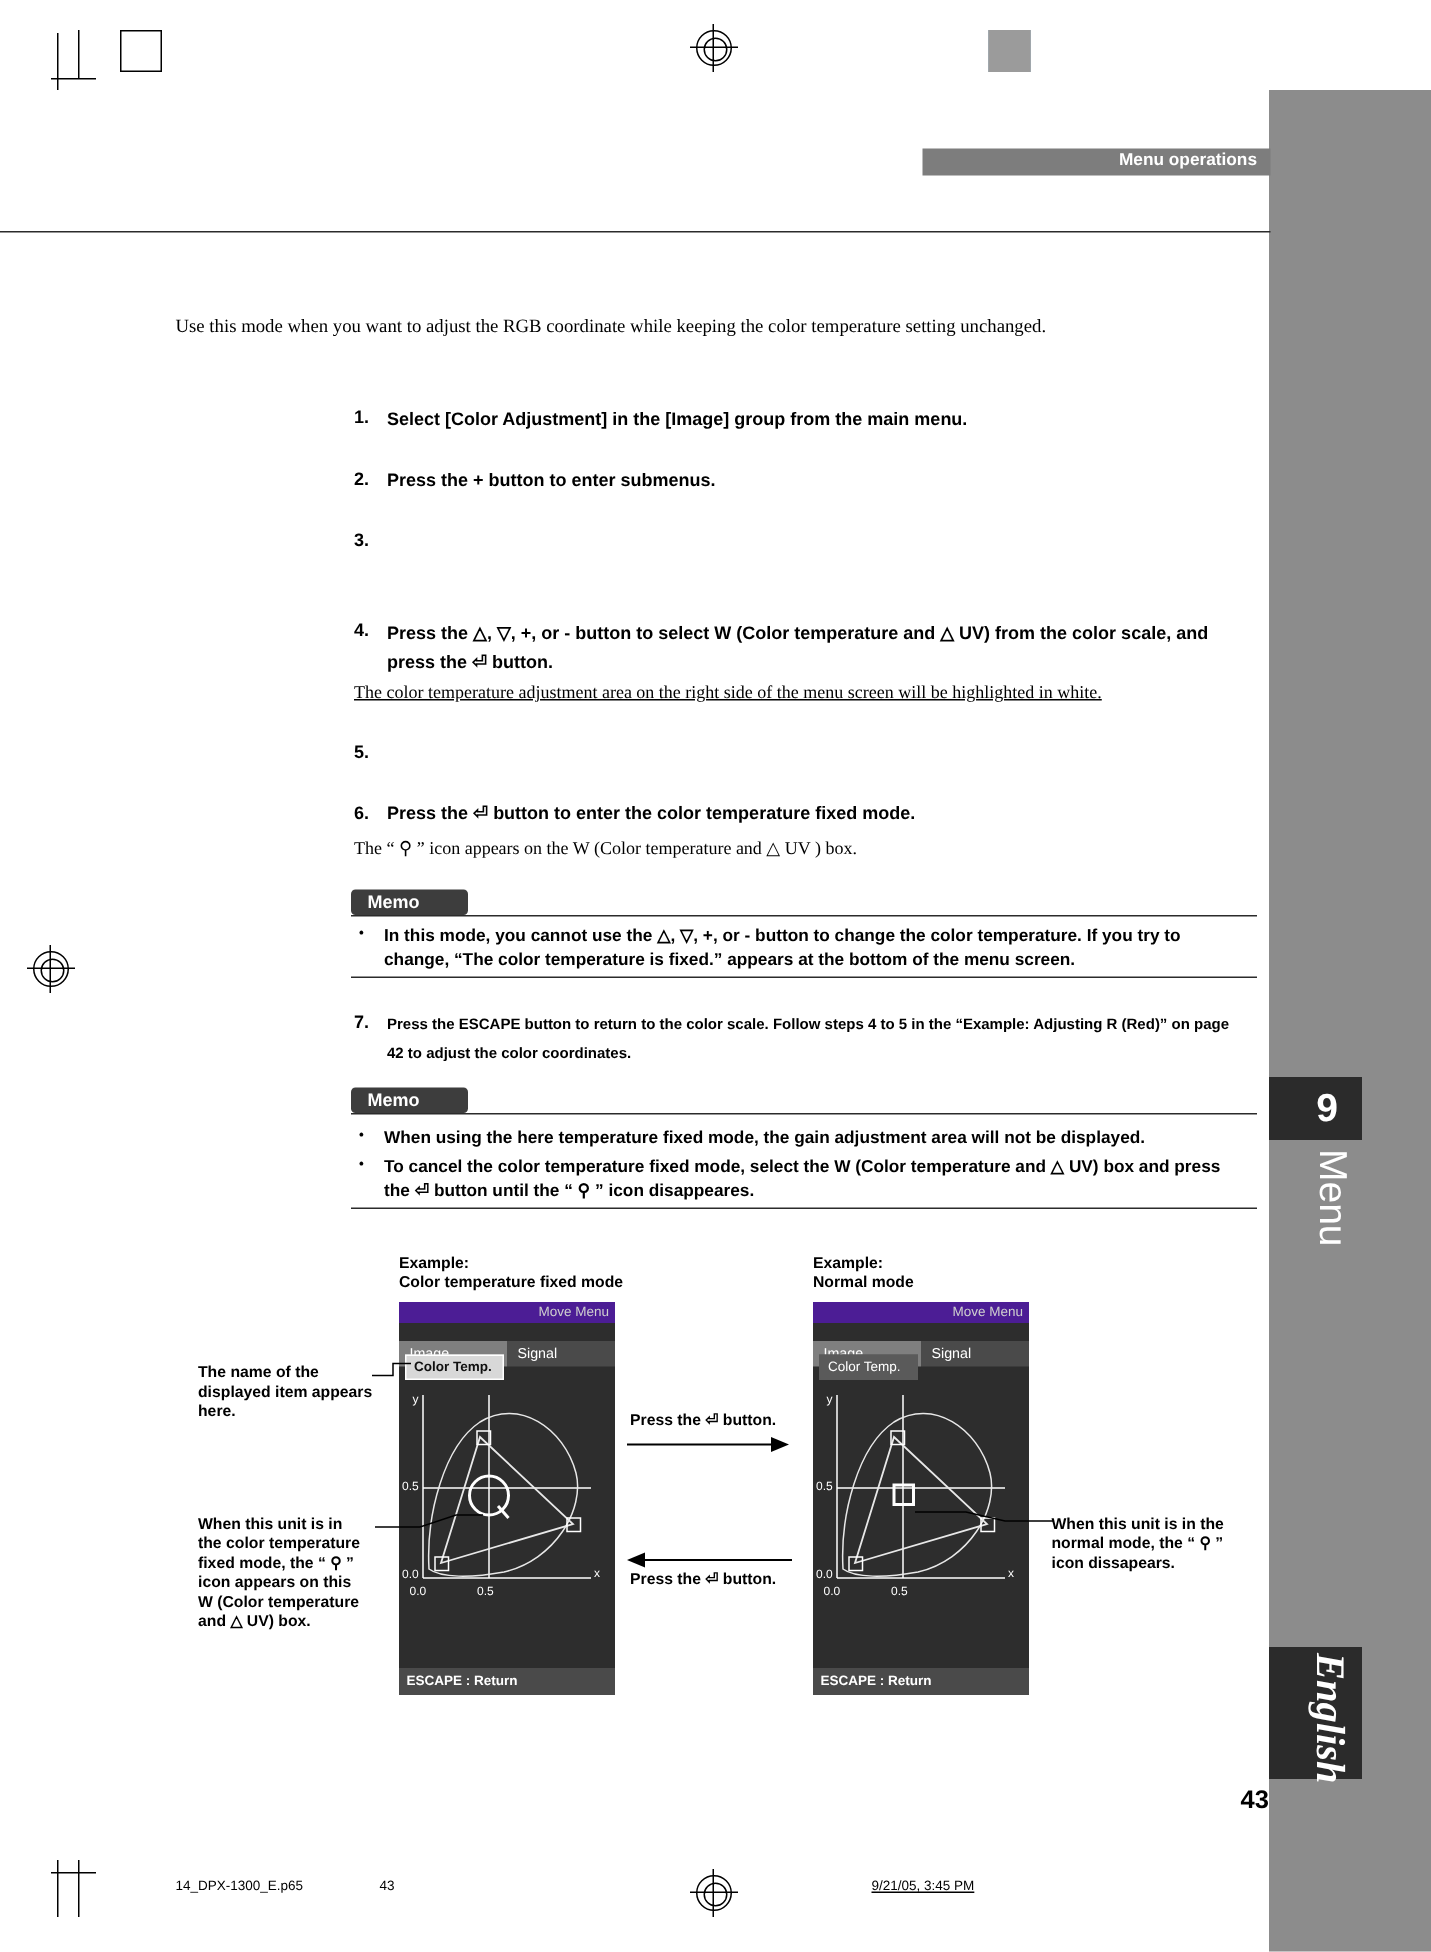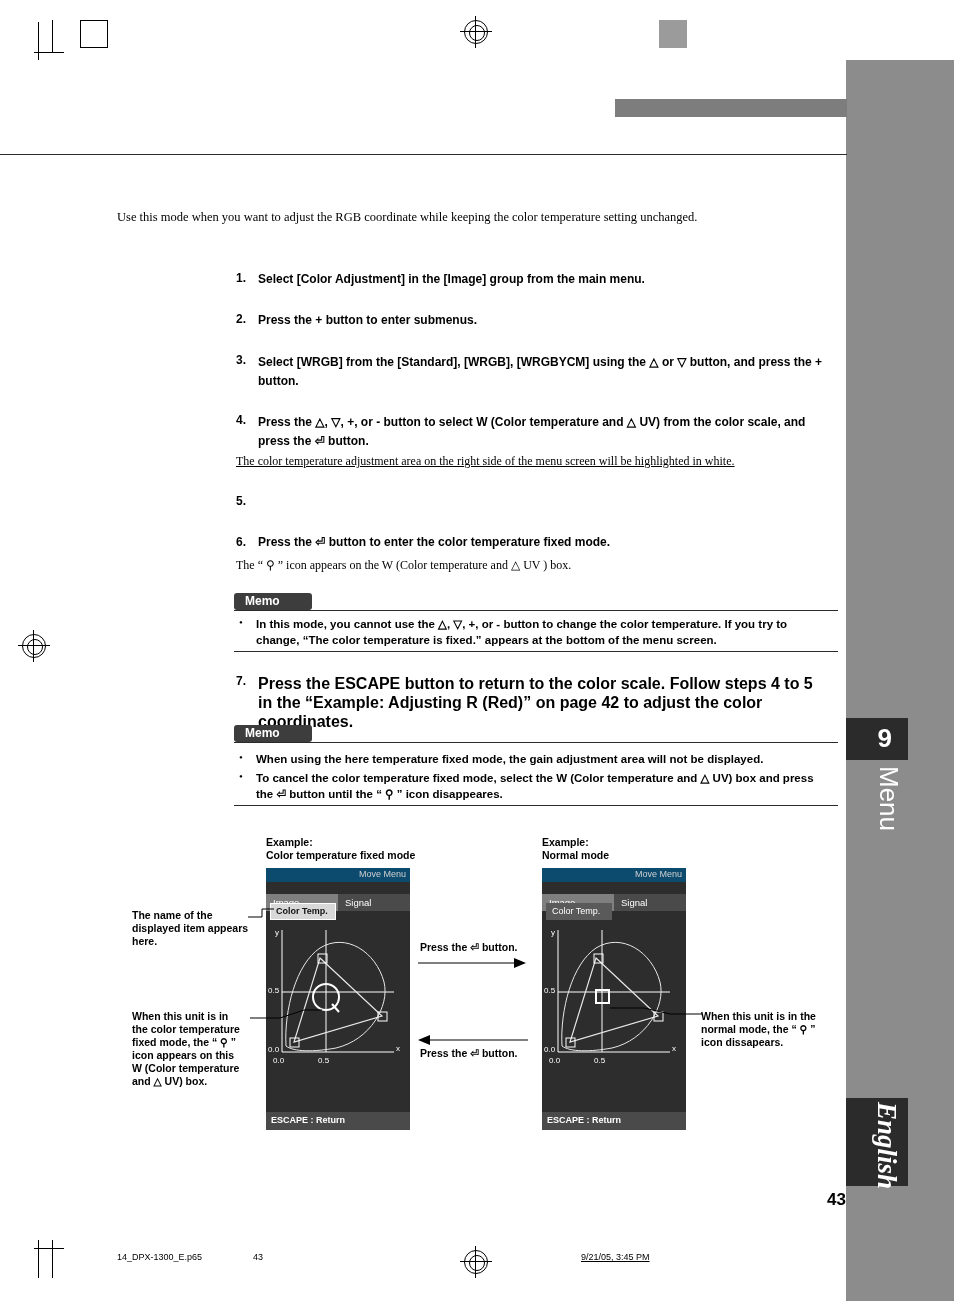--- a/index.html
+++ b/index.html
@@ -30,37 +30,37 @@
             font-size:26px;font-family:"Liberation Sans", sans-serif;
             writing-mode:vertical-rl;letter-spacing:0px;}
   .engbox{position:absolute;right:46px;top:1098px;width:62px;height:88px;background:#2b2b2b;}
   .engvert{position:absolute;right:52px;top:1102px;width:44px;height:86px;color:#fff;
            font-size:27px;font-style:italic;font-weight:bold;
            font-family:"Liberation Serif", serif;
            writing-mode:vertical-rl;}
 
   
   .hdrbar{position:absolute;left:615px;top:99px;width:232px;height:18px;background:#7d7d7d;}
-  .hdrbar span{position:absolute;right:9px;top:16px;color:#fff;font-size:11.5px;font-weight:bold;
+  .hdrbar span{position:absolute;right:9px;top:2px;color:#fff;font-size:11.5px;font-weight:bold;
                font-family:"Liberation Sans", sans-serif;}
   .hrule{position:absolute;left:0;top:154px;width:847px;height:1px;background:#2b2b2b;}
 
   
   .t{position:absolute;font-family:"Liberation Serif", serif;color:#000;}
   .b{font-weight:bold;}
   .sans{font-family:"Liberation Sans", sans-serif;}
 
   .memo-tab{position:absolute;width:78px;height:17px;background:#3d3d3d;border-radius:3px;}
   .memo-tab span{position:absolute;left:11px;top:1px;color:#fff;font-size:12px;font-weight:bold;
                  font-family:"Liberation Sans", sans-serif;}
   .memo-rule{position:absolute;height:1px;background:#2b2b2b;}
 
   
   .osd{position:absolute;background:#2d2d2d;}
-  .osd .titlebar{position:absolute;left:0;top:0;width:100%;height:14px;background:#0c4a6e;}
+  .osd .titlebar{position:absolute;left:0;top:0;width:100%;height:14px;background:#4c1d95;}
   .osd .titlebar span{position:absolute;right:4px;top:1px;color:#cfcfcf;font-size:9px;
                       font-family:"Liberation Sans", sans-serif;}
   .tabrow{position:absolute;left:0;top:26px;width:100%;height:17px;}
   .tab1{position:absolute;left:0;top:0;width:72px;height:17px;background:#7f7f7f;}
   .tab2{position:absolute;left:72px;top:0;width:72px;height:17px;background:#4a4a4a;}
   .tabrow span{position:absolute;top:3px;color:#fff;font-size:9.5px;
                font-family:"Liberation Sans", sans-serif;}
   .selitem{position:absolute;left:4px;top:35px;width:64px;height:15px;background:#d8d8d8;border:1px solid #fff;}
   .selitem span{position:absolute;left:5px;top:2px;color:#111;font-size:9px;font-weight:bold;
                 font-family:"Liberation Sans", sans-serif;}
@@ -147,42 +147,41 @@
 
   <div class="t" style="left:117px;top:210px;width:700px;font-size:12.5px;">Use this mode when you want to adjust the RGB coordinate while keeping the color temperature setting unchanged.</div>
 
   <div class="t b sans" style="left:236px;top:271px;font-size:12px;">1.</div>
   <div class="t b sans" style="left:258px;top:271px;width:580px;font-size:12px;line-height:17px;">Select [Color Adjustment] in the [Image] group from the main menu.</div>
 
   <div class="t b sans" style="left:236px;top:312px;font-size:12px;">2.</div>
   <div class="t b sans" style="left:258px;top:312px;width:580px;font-size:12px;line-height:17px;">Press the + button to enter submenus.</div>
 
   <div class="t b sans" style="left:236px;top:353px;font-size:12px;">3.</div>
-  <div class="t b sans" style="left:258px;top:353px;width:568px;font-size:12px;line-height:19px;">Select  [WRGB] from the [Standard], [WRGB], [WRGBYCM] using the △ or ▽ button, and press the + button.</div>
 
   <div class="t b sans" style="left:236px;top:413px;font-size:12px;">4.</div>
   <div class="t b sans" style="left:258px;top:413px;width:568px;font-size:12px;line-height:19px;">Press the △, ▽, +, or - button to select W (Color temperature and △ UV)  from the color scale, and press the ⏎ button.</div>
   <div class="t" style="left:236px;top:454px;width:600px;font-size:12px;text-decoration:underline;">The color temperature adjustment area on the right side of the menu screen will be highlighted in white.</div>
 
   <div class="t b sans" style="left:236px;top:494px;font-size:12px;">5.</div>
 
   <div class="t b sans" style="left:236px;top:535px;font-size:12px;">6.</div>
   <div class="t b sans" style="left:258px;top:535px;width:580px;font-size:12px;">Press the ⏎ button to enter the color temperature fixed mode.</div>
   <div class="t" style="left:236px;top:558px;width:600px;font-size:12px;">The “ ⚲ ” icon appears on the W (Color temperature and △ UV ) box.</div>
 
   <div class="memo-tab" style="left:234px;top:593px;">
     <span>Memo</span>
   </div>
   <div class="memo-rule" style="left:234px;top:610px;width:604px;"></div>
   <div class="t" style="left:239px;top:616px;font-size:11px;">•</div>
   <div class="t b sans" style="left:256px;top:616px;width:570px;font-size:11.5px;line-height:16px;">In this mode, you cannot use the △, ▽, +, or - button to change the color temperature. If you try to change, “The color temperature is fixed.” appears at the bottom of the menu screen.</div>
   <div class="memo-rule" style="left:234px;top:651px;width:604px;"></div>
 
   <div class="t b sans" style="left:236px;top:674px;font-size:12px;">7.</div>
-  <div class="t b sans" style="left:258px;top:674px;width:568px;font-size:16px;line-height:19px;">Press the ESCAPE button to return to the color scale. Follow steps 4 to 5 in the “Example: Adjusting R (Red)” on page 42 to adjust the color coordinates.</div>
+  <div class="t b sans" style="left:258px;top:674px;width:568px;font-size:10px;line-height:19px;">Press the ESCAPE button to return to the color scale. Follow steps 4 to 5 in the “Example: Adjusting R (Red)” on page 42 to adjust the color coordinates.</div>
 
   <div class="memo-tab" style="left:234px;top:725px;">
     <span>Memo</span>
   </div>
   <div class="memo-rule" style="left:234px;top:742px;width:604px;"></div>
   <div class="t" style="left:239px;top:751px;font-size:11px;">•</div>
   <div class="t b sans" style="left:256px;top:751px;width:570px;font-size:11.5px;line-height:16px;">When using the here temperature fixed mode, the gain adjustment area will not be displayed.</div>
   <div class="t" style="left:239px;top:770px;font-size:11px;">•</div>
   <div class="t b sans" style="left:256px;top:770px;width:570px;font-size:11.5px;line-height:16px;">To cancel the color temperature fixed mode, select the W (Color temperature and △ UV) box and press the ⏎ button until the “ ⚲ ” icon disappeares.</div>
   <div class="memo-rule" style="left:234px;top:805px;width:604px;"></div>

